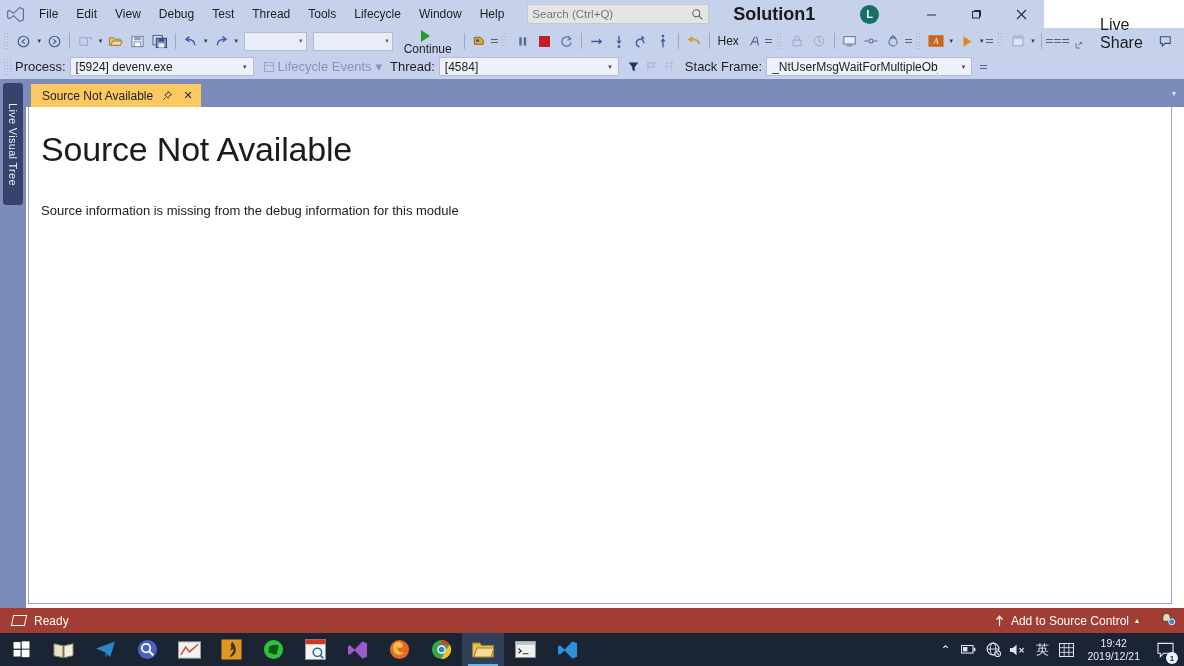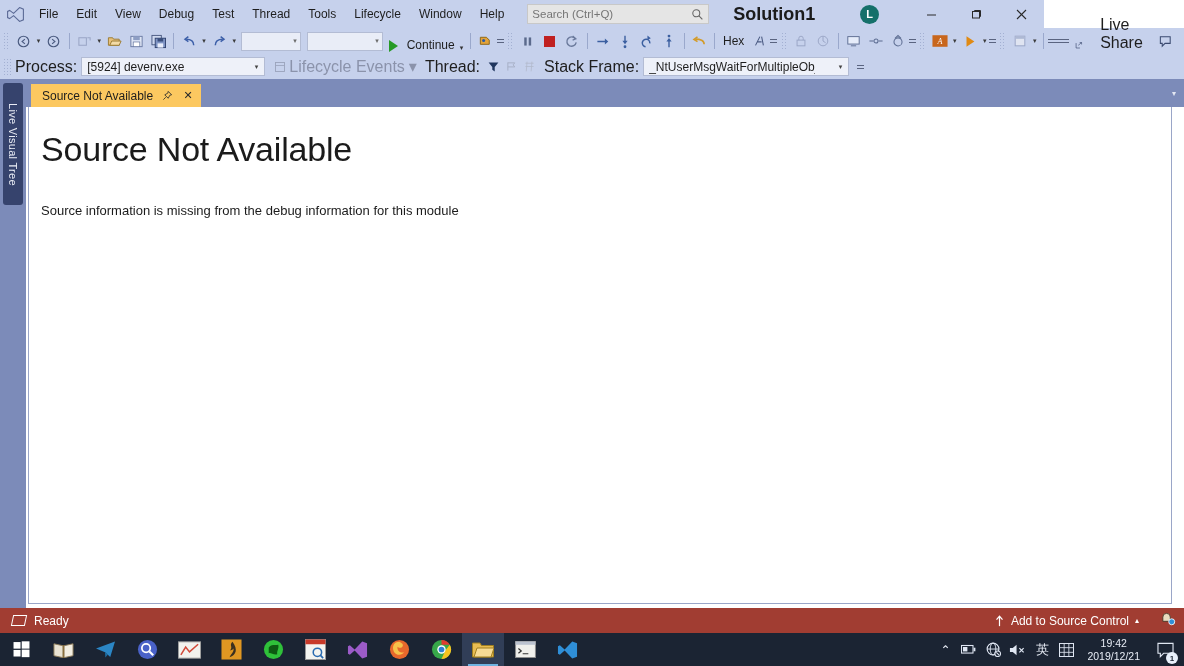--- a/index.html
+++ b/index.html
@@ -80,21 +80,21 @@
   }
   .tb-combo {
     width: 80px; height: 19px; background: #e9edf7; border: 1px solid #b3bcd4;
     margin: 0 3px; display: flex; align-items: center; justify-content: flex-end;
     padding-right: 3px;
   }
   .tb-combo.wide { width: 102px; }
   .tb-combo .cr { font-size: 7px; color: #6d6d6d; }
   .tb-text { font-size: 12px; color: #1e1e1e; padding: 0 5px; white-space: nowrap; }
   .continue-btn {
-    display: flex; align-items: flex-end; height: 22px; padding: 0 3px;
+    display: flex; align-items: center; height: 22px; padding: 0 3px; flex-direction: column;
   }
   .play-tri {
     width: 0; height: 0; border-left: 9px solid #269a26;
     border-top: 6px solid transparent; border-bottom: 6px solid transparent;
     margin-right: 4px;
   }
   .stop-sq { width: 11px; height: 11px; background: #c02020; }
   .hex-lbl { font-size: 12px; color: #1e1e1e; padding: 0 4px; }
   .live-share {
     display: flex; align-items: flex-end; gap: 16px;
@@ -106,21 +106,21 @@
   }
   .tb-dots i {
     display: block; width: 7px; height: 1px; background: #5a6480;
   }
 
   
   .ctxbar {
     position: absolute; left: 0; top: 54px; width: 1184px; height: 25px;
     background: #c6d1ec; display: flex; align-items: center;
   }
-  .ctx-label { font-size: 16px; color: #1e1e1e; margin-right: 4px; white-space: nowrap; text-align: center; }
+  .ctx-label { font-size: 13px; color: #1e1e1e; margin-right: 4px; white-space: nowrap; text-align: center; }
   .ctx-label.dim { color: #8b93ab; }
   .ctx-combo {
     height: 19px; background: #eef1f9; border: 1px solid #b3bcd4;
     display: flex; align-items: center; padding: 0 2px 0 5px;
     margin-right: 6px;
     gap: 20px;
   }
   .ctx-combo .val {
     font-size: 12px; color: #1e1e1e; white-space: nowrap; overflow: hidden;
   }
@@ -556,20 +556,24 @@
     <div class="ctx-icon">
       <svg width="12" height="12" viewBox="0 0 16 16">
         <rect x="2" y="2" width="12" height="12" fill="none" stroke="#9aa3bb" stroke-width="1.2"></rect>
         <line x1="2" y1="6" x2="14" y2="6" stroke="#9aa3bb" stroke-width="1.1"></line>
       </svg>
     </div>
     <div class="ctx-label dim">Lifecycle Events</div>
     <div class="ctx-label dim" style="margin-right:8px">▾</div>
 
     <div class="ctx-label">Thread:</div>
+    <div class="ctx-combo thread">
+      <span class="val">[4584]</span>
+      <span class="cr">▾</span>
+    </div>
 
     <div class="ctx-icon">
       <svg width="13" height="13" viewBox="0 0 16 16">
         <path d="M2 3 L14 3 L9.5 8.5 L9.5 14 L6.5 12 L6.5 8.5 Z" fill="#20365e"></path>
       </svg>
     </div>
     <div class="ctx-icon">
       <svg width="13" height="13" viewBox="0 0 16 16">
         <path d="M3.5 3 L3.5 13 M3.5 3.5 L12 3.5 L10 6 L12 8.5 L3.5 8.5" fill="none" stroke="#a8b0c6" stroke-width="1.2"></path>
       </svg>

